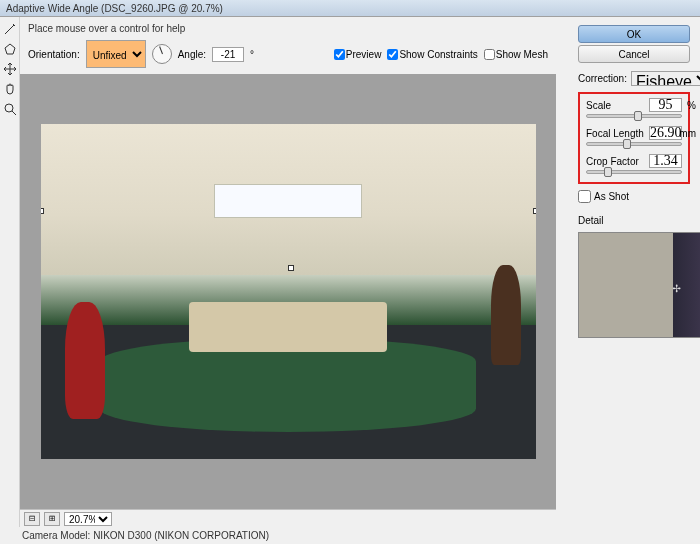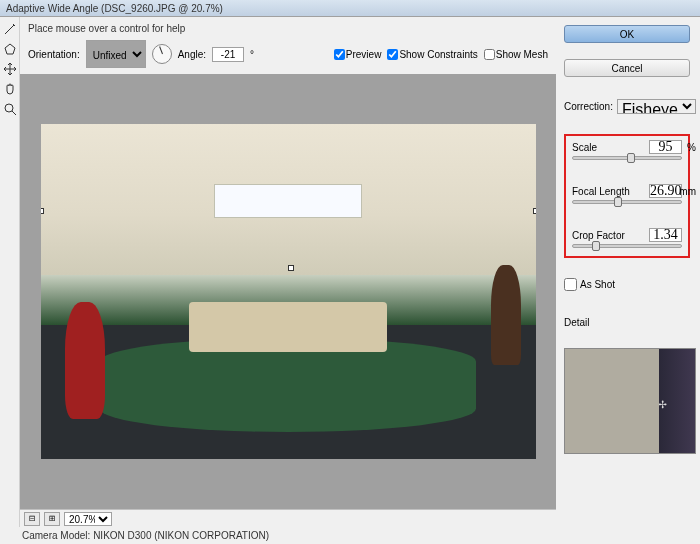--- a/index.html
+++ b/index.html
@@ -6,49 +6,49 @@
 body { background: #f0f0f0; width: 700px; height: 544px; overflow: hidden; }
 .titlebar { background: linear-gradient(#d8e4f0, #c0d0e2); height: 17px; display: flex; align-items: center; padding: 0 6px; font-size: 10px; color: #333; border-bottom: 1px solid #a0a0a0; }
 .main { display: flex; height: 510px; background: #f0f0f0; }
 .left { width: 556px; display: flex; }
 .toolbar { width: 20px; background: #f0f0f0; padding: 4px 2px; display: flex; flex-direction: column; gap: 4px; border-right: 1px solid #d0d0d0; }
 .tool { width: 16px; height: 16px; display: flex; align-items: center; justify-content: center; cursor: pointer; }
 .tool svg { width: 14px; height: 14px; }
 .canvas-area { flex: 1; display: flex; flex-direction: column; }
 .help { padding: 6px 8px 4px; font-size: 10px; color: #333; }
 .options { padding: 2px 8px 6px; display: flex; align-items: center; gap: 6px; font-size: 10px; }
-.select { height: 28px; font-size: 10px; padding: 8px 2px; border: 1px solid #a0a0a0; background: #a3a3a3; }
+.select { height: 28px; font-size: 10px; padding: 8px 2px; border: 1px solid #a0a0a0; background: #fdba74; }
 .dial { width: 20px; height: 20px; border: 1px solid #888; border-radius: 50%; background: #f8f8f8; position: relative; }
 .dial::after { content: ''; position: absolute; width: 1px; height: 8px; background: #333; top: 1px; left: 9px; transform-origin: bottom; transform: rotate(-21deg); }
 .num-input { width: 32px; height: 15px; font-size: 10px; text-align: center; border: 1px solid #a0a0a0; }
 .spacer { flex: 1; }
 .checkbox-group { display: flex; align-items: center; gap: 1px; font-size: 10px; }
 .checkbox-group input { width: 11px; height: 11px; }
 .canvas { flex: 1; background: #a0a0a0; position: relative; display: flex; align-items: center; justify-content: center; }
 .image-preview { width: 495px; height: 335px; background: linear-gradient(180deg, #e8e4d8 0%, #d8d4c8 25%, #c8d0c0 45%, #2a5030 60%, #1a3520 75%, #202428 90%); position: relative; overflow: hidden; }
 .ceiling { position: absolute; top: 0; left: 0; right: 0; height: 45%; background: linear-gradient(180deg, #ebe5d5 0%, #e0dac8 60%, #d0ccb8 100%); }
 .floor { position: absolute; bottom: 0; left: 0; right: 0; height: 40%; background: #2a2e32; }
 .carpet { position: absolute; bottom: 8%; left: 12%; right: 12%; height: 28%; background: #2d5a3a; border-radius: 50% / 25%; }
 .desk { position: absolute; bottom: 32%; left: 30%; right: 30%; height: 15%; background: #d4c8a8; border-radius: 4px; }
 .santa { position: absolute; bottom: 12%; left: 5%; width: 8%; height: 35%; background: #a02020; border-radius: 40% 40% 20% 20%; }
 .person { position: absolute; bottom: 28%; right: 3%; width: 6%; height: 30%; background: #4a3020; border-radius: 40% 40% 10% 10%; }
 .skylight { position: absolute; top: 18%; left: 35%; width: 30%; height: 10%; background: #f8faff; border: 1px solid #c0c0b0; }
 .handle { position: absolute; width: 6px; height: 6px; background: #fff; border: 1px solid #333; }
 .status { height: 18px; background: #f0f0f0; display: flex; align-items: center; padding: 0 4px; gap: 4px; font-size: 10px; border-top: 1px solid #c0c0c0; }
 .status-btn { width: 16px; height: 14px; border: 1px solid #a0a0a0; background: #e8e8e8; display: flex; align-items: center; justify-content: center; font-size: 8px; }
 .zoom { width: 48px; height: 14px; border: 1px solid #a0a0a0; background: #fff; font-size: 10px; text-align: center; }
 .info { padding: 2px 22px; font-size: 10px; color: #333; line-height: 1.3; }
-.right { width: 144px; padding: 8px 10px 8px 8px; display: flex; flex-direction: column; gap: 16px; }
+.right { width: 144px; padding: 8px 10px 8px 22px; display: flex; flex-direction: column; gap: 2px; }
 .btn { height: 18px; background: linear-gradient(#b8d4f0, #8ab4e0); border: 1px solid #6a8ab0; border-radius: 3px; font-size: 10px; cursor: pointer; }
 .btn.cancel { background: linear-gradient(#f8f8f8, #e0e0e0); border-color: #a0a0a0; }
 .corr-row { display: flex; align-items: center; gap: 4px; font-size: 10px; margin-top: 6px; }
 .corr-select { flex: 1; height: 15px; font-size: 16px; border: 1px solid #a0a0a0; }
 .menu-icon { font-size: 10px; cursor: pointer; }
 .red-box { border: 2px solid #e02020; padding: 4px 6px 8px; margin-top: 4px; }
-.slider-row { margin-bottom: 24px; }
+.slider-row { margin-bottom: 8px; }
 .slider-label { display: flex; justify-content: space-between; align-items: center; font-size: 10px; margin-bottom: 2px; }
 .slider-val { width: 33px; height: 14px; font-size: 14px; text-align: center; border: 1px solid #a0a0a0; font-family: Liberation Serif, serif; }
 .slider-track { height: 4px; background: #d0d0d0; border: 1px solid #a0a0a0; position: relative; border-radius: 2px; }
 .slider-thumb { position: absolute; width: 8px; height: 10px; background: #e0e0e0; border: 1px solid #707070; top: -4px; border-radius: 2px; }
 .unit { font-size: 10px; position: absolute; right: -14px; }
 .as-shot { display: flex; align-items: center; gap: 3px; font-size: 10px; margin-top: 4px; }
 .detail-label { font-size: 10px; margin-top: 10px; margin-bottom: 4px; }
 .detail-view { width: 132px; height: 106px; border: 1px solid #888; background: linear-gradient(90deg, #b0aca0 0%, #b0aca0 72%, #2a2838 72%, #403850 100%); position: relative; }
 .detail-cross { position: absolute; top: 48%; left: 72%; color: #ddd; font-size: 10px; }
 </style>

